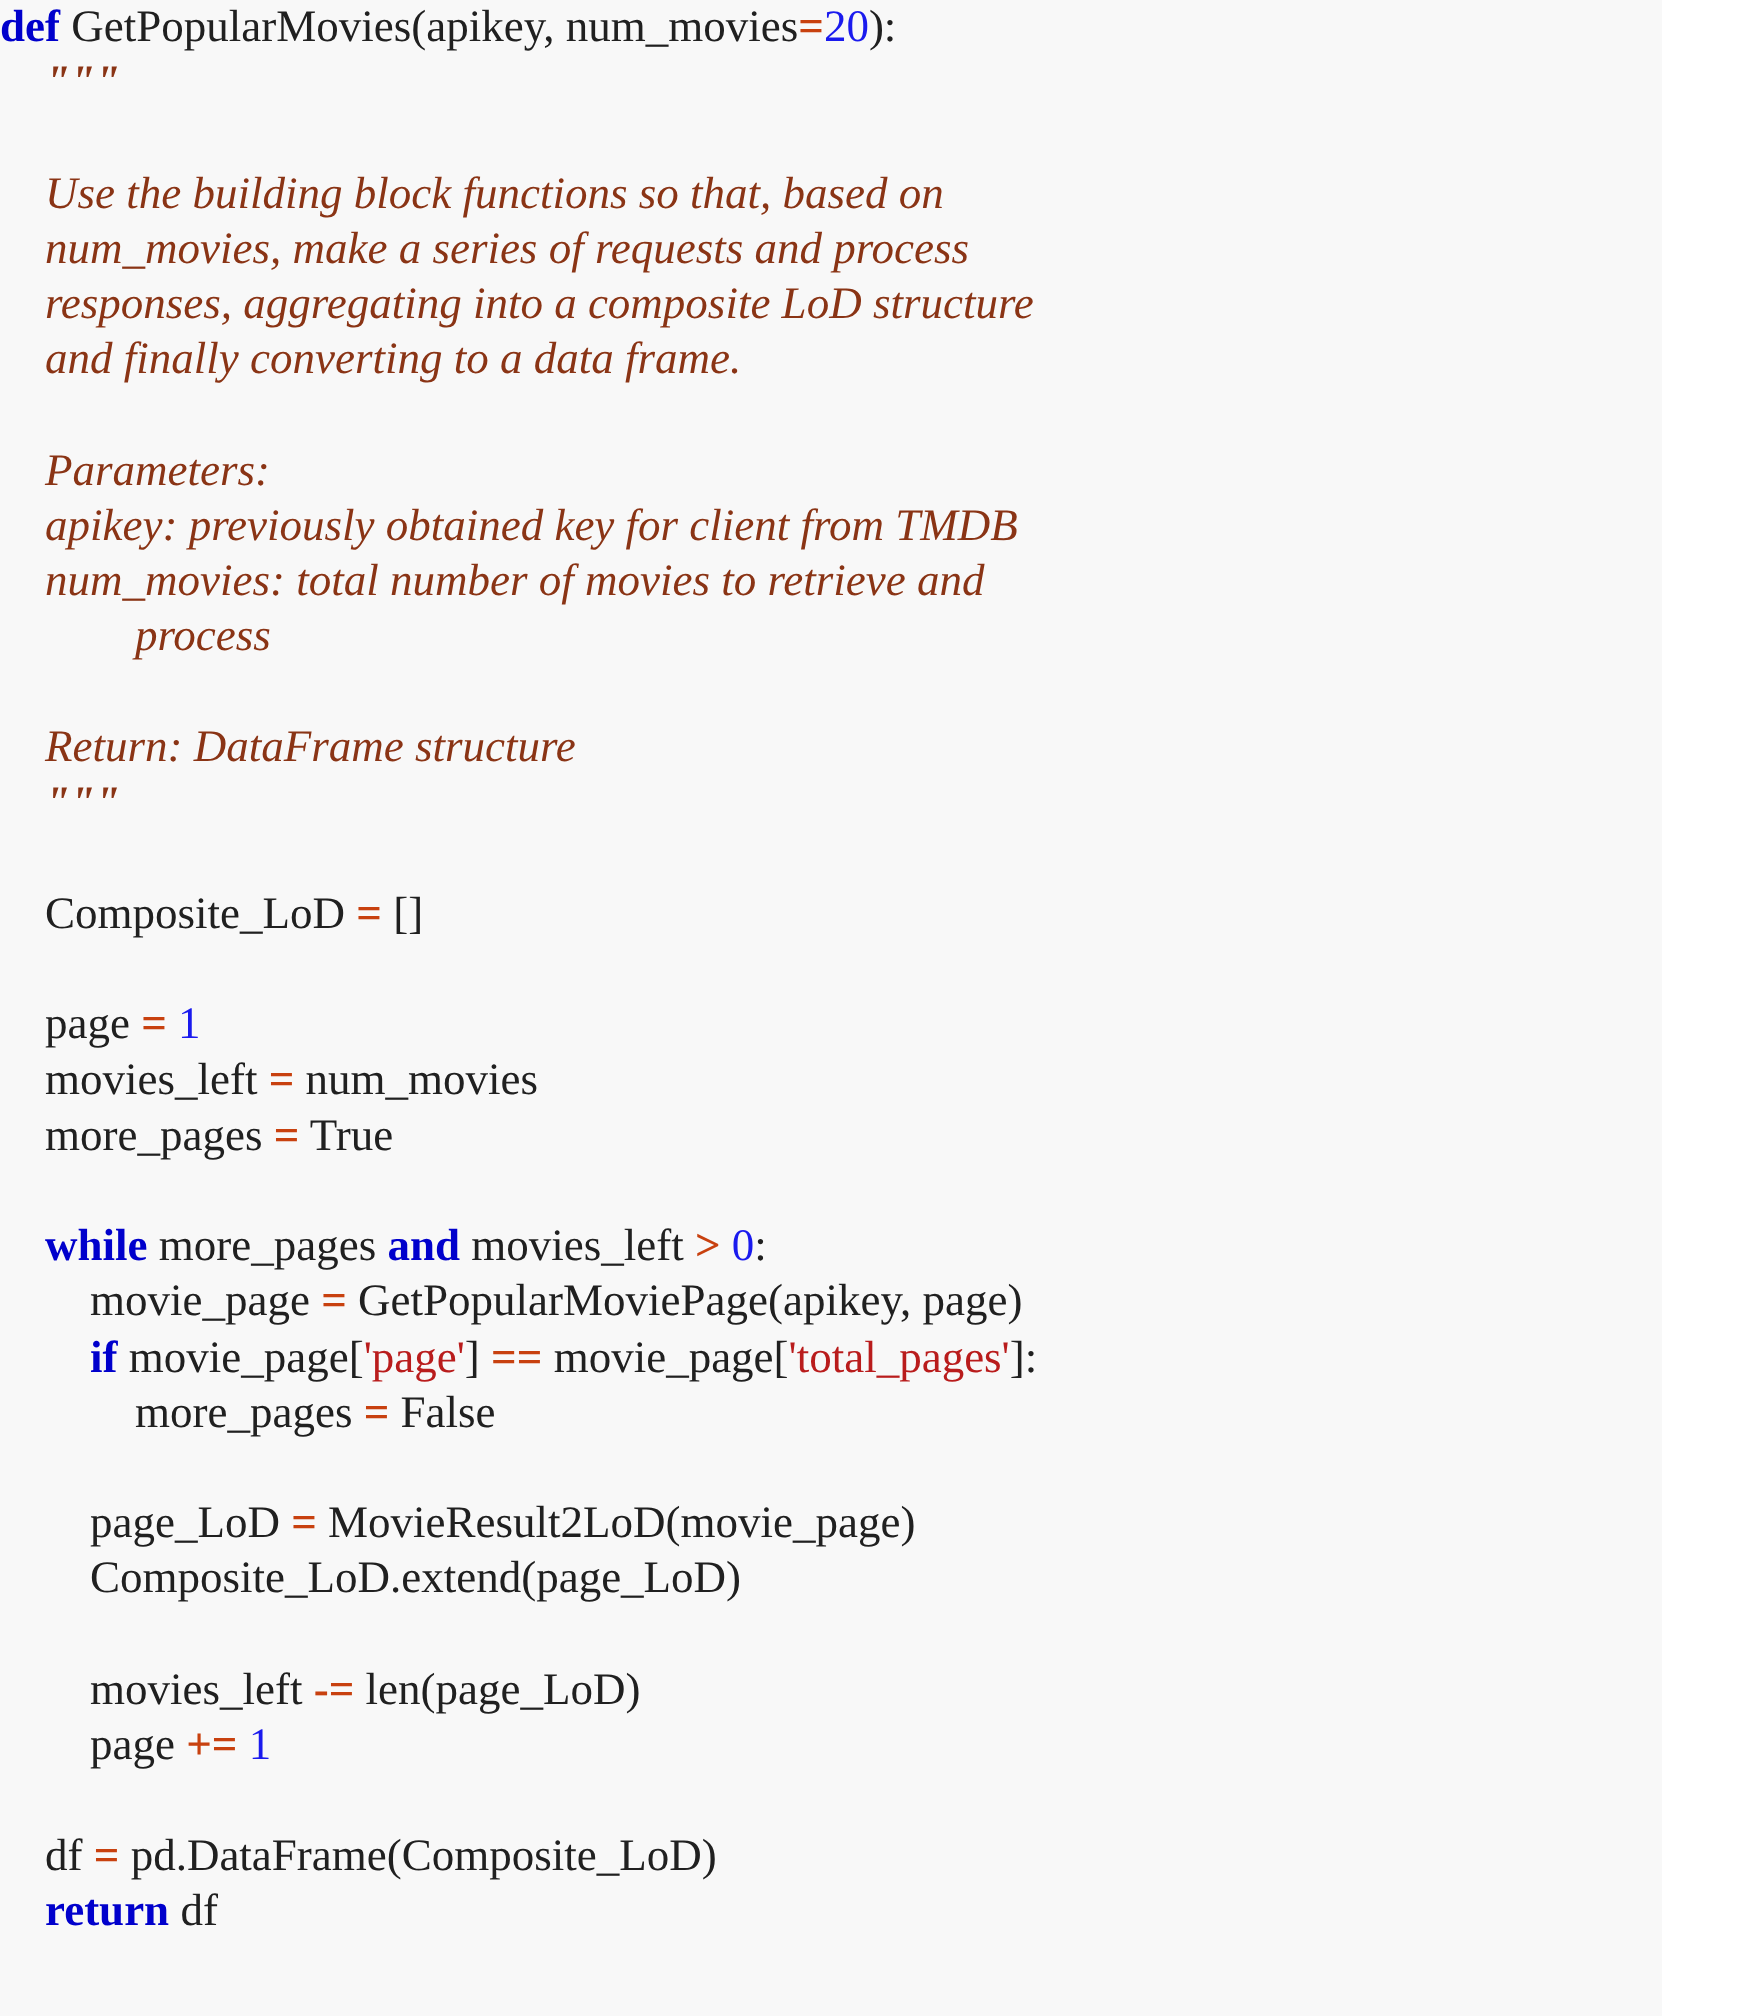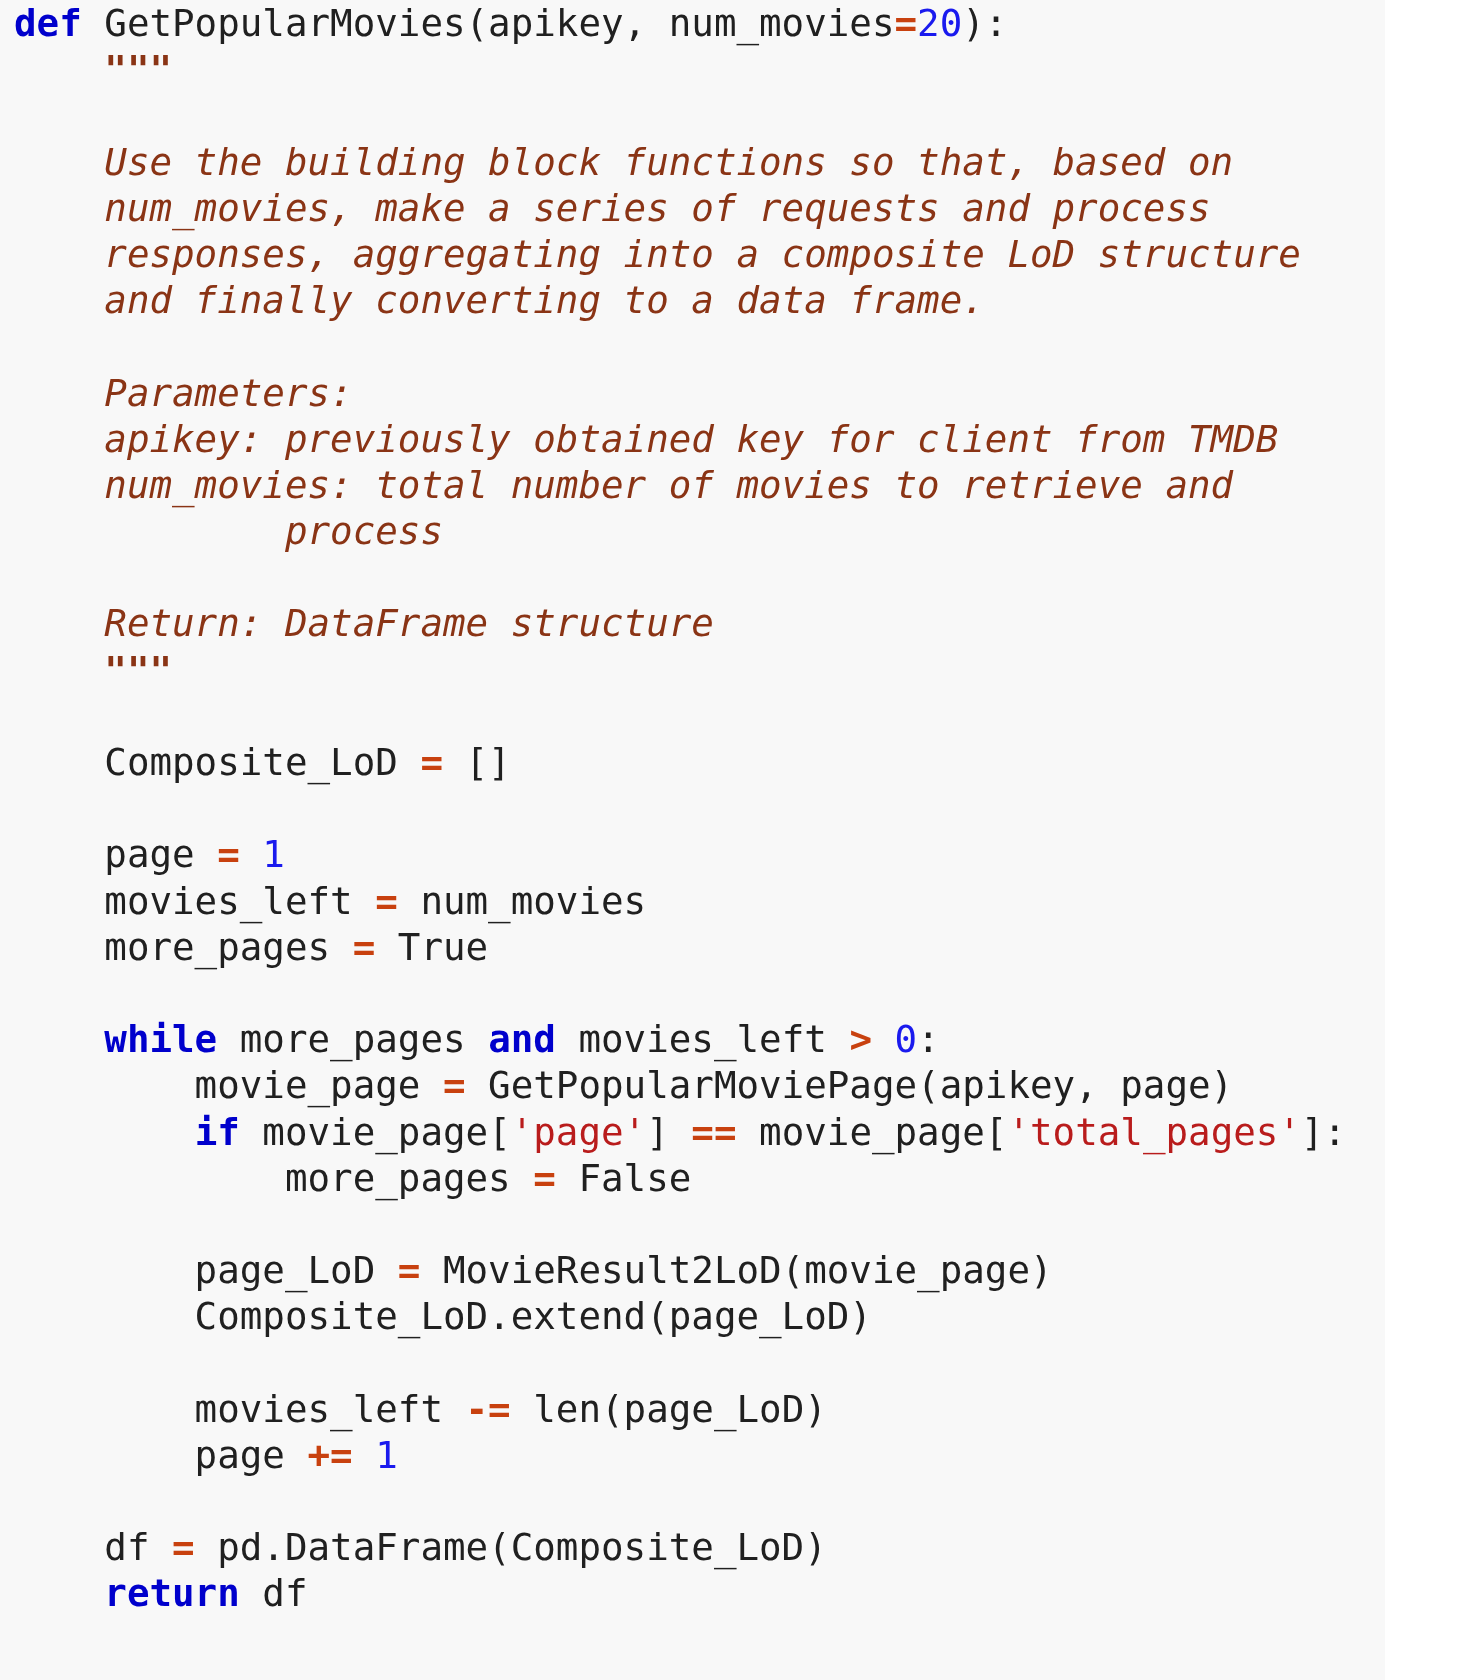--- a/index.html
+++ b/index.html
@@ -43,21 +43,22 @@
     line-height: 46.2px;
     letter-spacing: 0px;
     white-space: pre;
     color: #202020;
   }
 
   .ln {
     display: block;
     height: 46.2px;
     white-space: pre;
-    padding-left: 14px;
+    padding-left: 0;
+    font-family: Liberation Serif, serif;
   }
 
   
   .kw {            
     color: #0000cc;
     font-weight: bold;
   }
   .op {            
     color: #c8410f;
     font-weight: bold;

